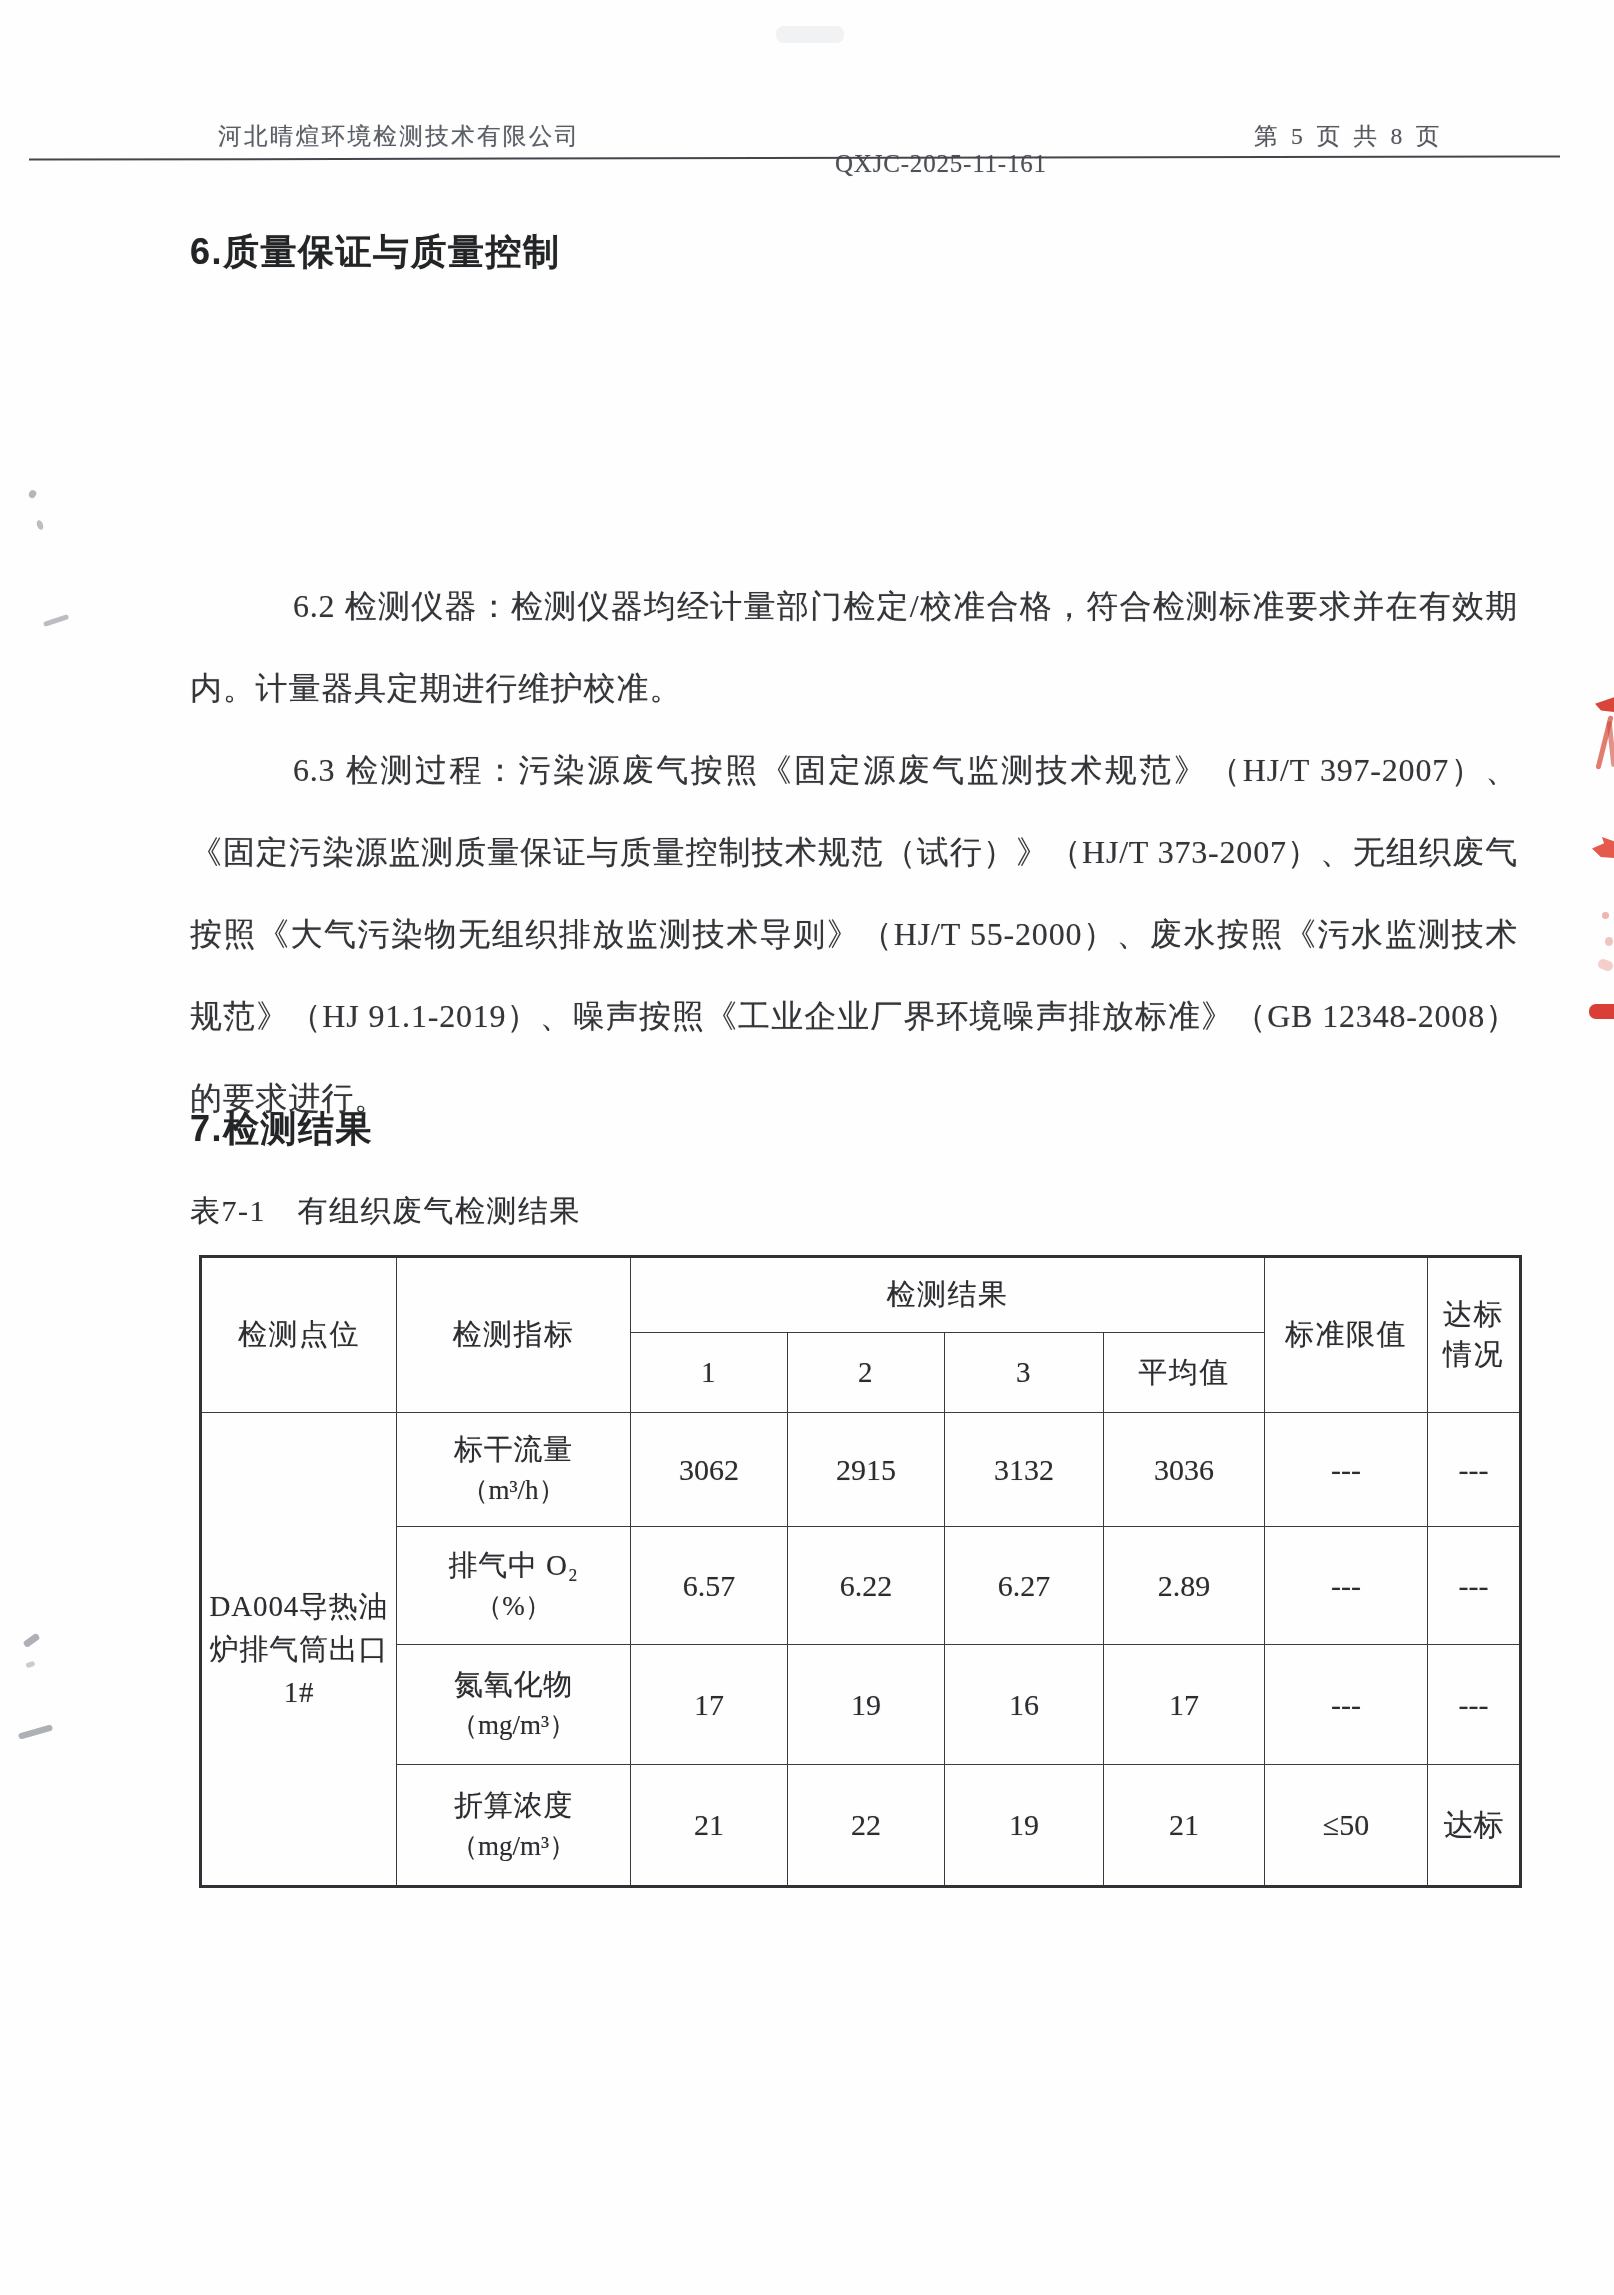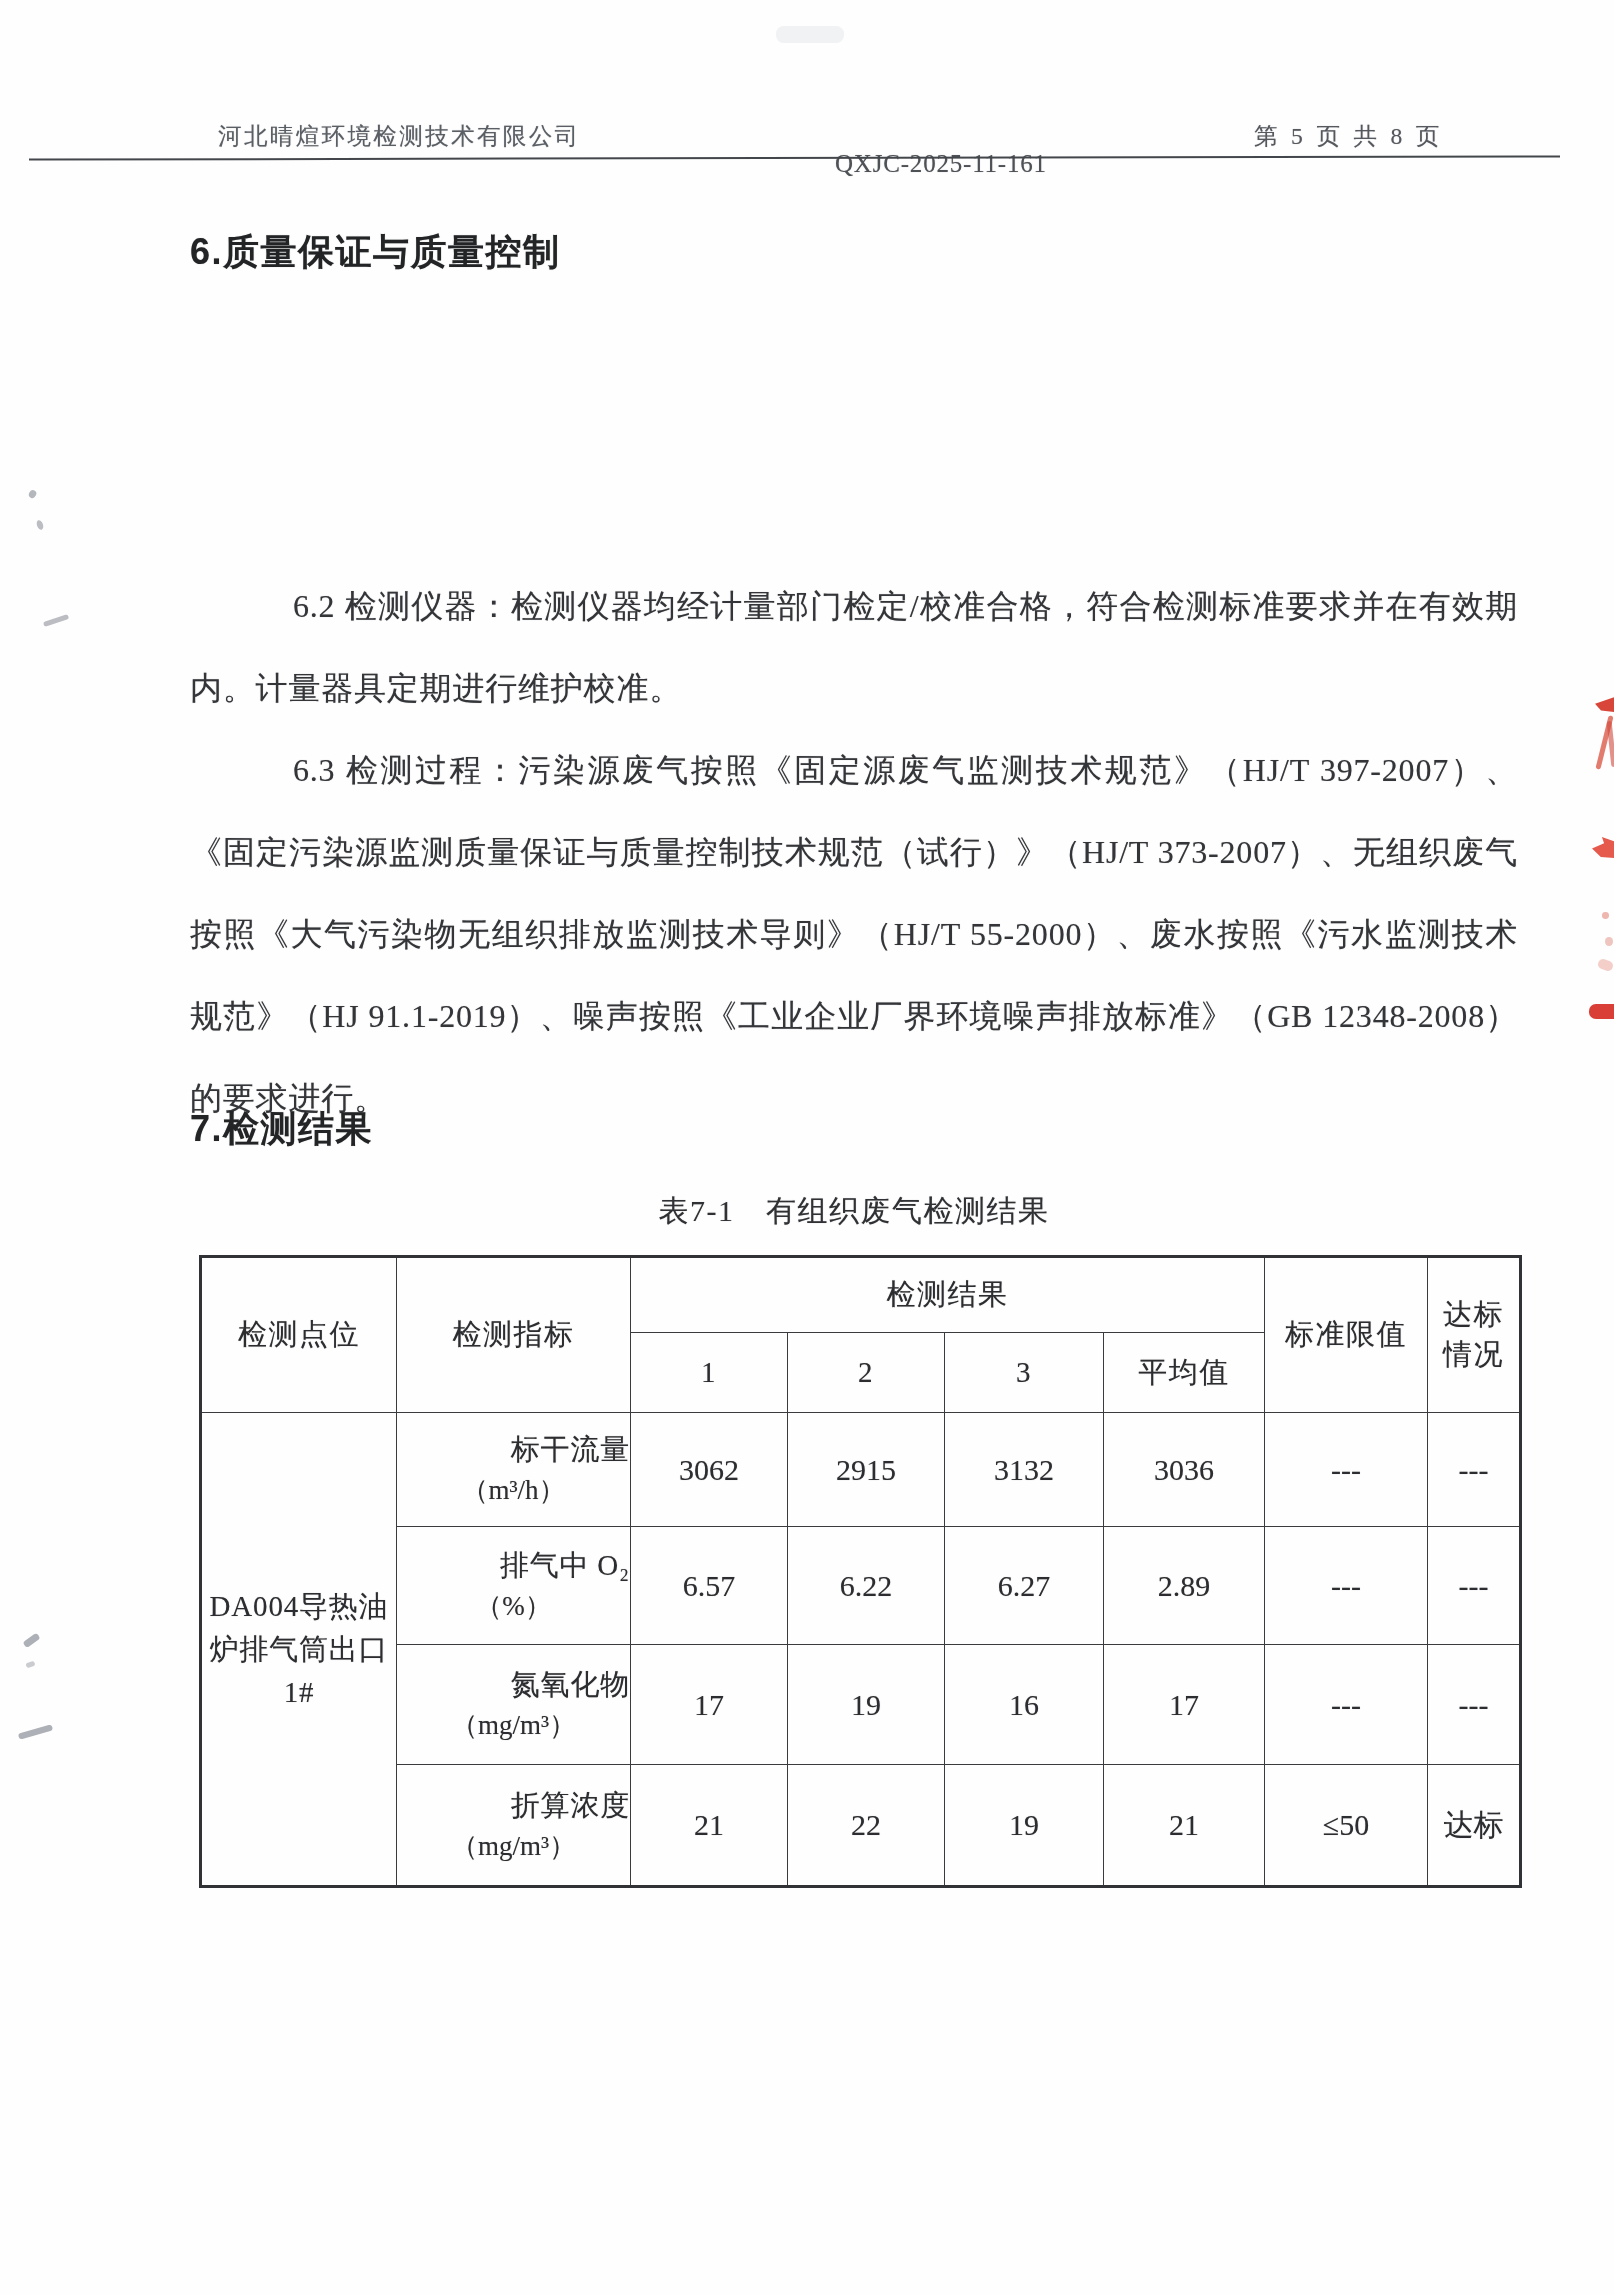--- a/index.html
+++ b/index.html
@@ -46,21 +46,21 @@
     font-size: 32px; line-height: 82px;
     text-align: justify; text-indent: 103px;
     color: #333539; letter-spacing: 0.8px;
   }
   .para-61 { top: 286px; }
   .para-62 { top: 533px; }
   .para-63 { top: 697px; }
 
   .tbl-caption {
     position: absolute; left: 190px; top: 1191px; width: 1328px;
-    text-align: center; font-size: 30px; color: #2f3134; letter-spacing: 1.5px;
+    text-align: left; font-size: 30px; color: #2f3134; letter-spacing: 1.5px;
   }
 
   
   .tbl-wrap { position: absolute; left: 199px; top: 1255px; }
   table.results {
     border-collapse: collapse; table-layout: fixed; width: 1319px;
     border: 3px solid #313236;
   }
   table.results td {
     border: 1.9px solid #3a3b3f;
@@ -68,21 +68,21 @@
     padding: 0; color: #2c2d30;
   }
   .hrow1 { height: 76px; }
   .hrow2 { height: 80px; }
   .drow1 { height: 114px; }
   .drow2 { height: 118px; }
   .drow3 { height: 120px; }
   .drow4 { height: 122px; }
   .hcell { font-size: 29px; letter-spacing: 1.5px; }
   .vcell { font-size: 30px; }
-  .ind-name { font-size: 29px; line-height: 41px; letter-spacing: 0.8px; text-align: right; }
+  .ind-name { font-size: 29px; line-height: 41px; letter-spacing: 0.8px; }
   .ind-unit { font-size: 27px; line-height: 40px; }
   .site-line { font-size: 29px; line-height: 43px; letter-spacing: 0.8px; }
 
   
   .stamp { position: absolute; pointer-events: none; }
   .stamp-tri {
     left: 1595px; top: 697px; width: 20px; height: 15px;
     background: #d63c2e; clip-path: polygon(0 45%, 100% 0, 100% 100%, 30% 90%);
     opacity: 0.95;
   }

